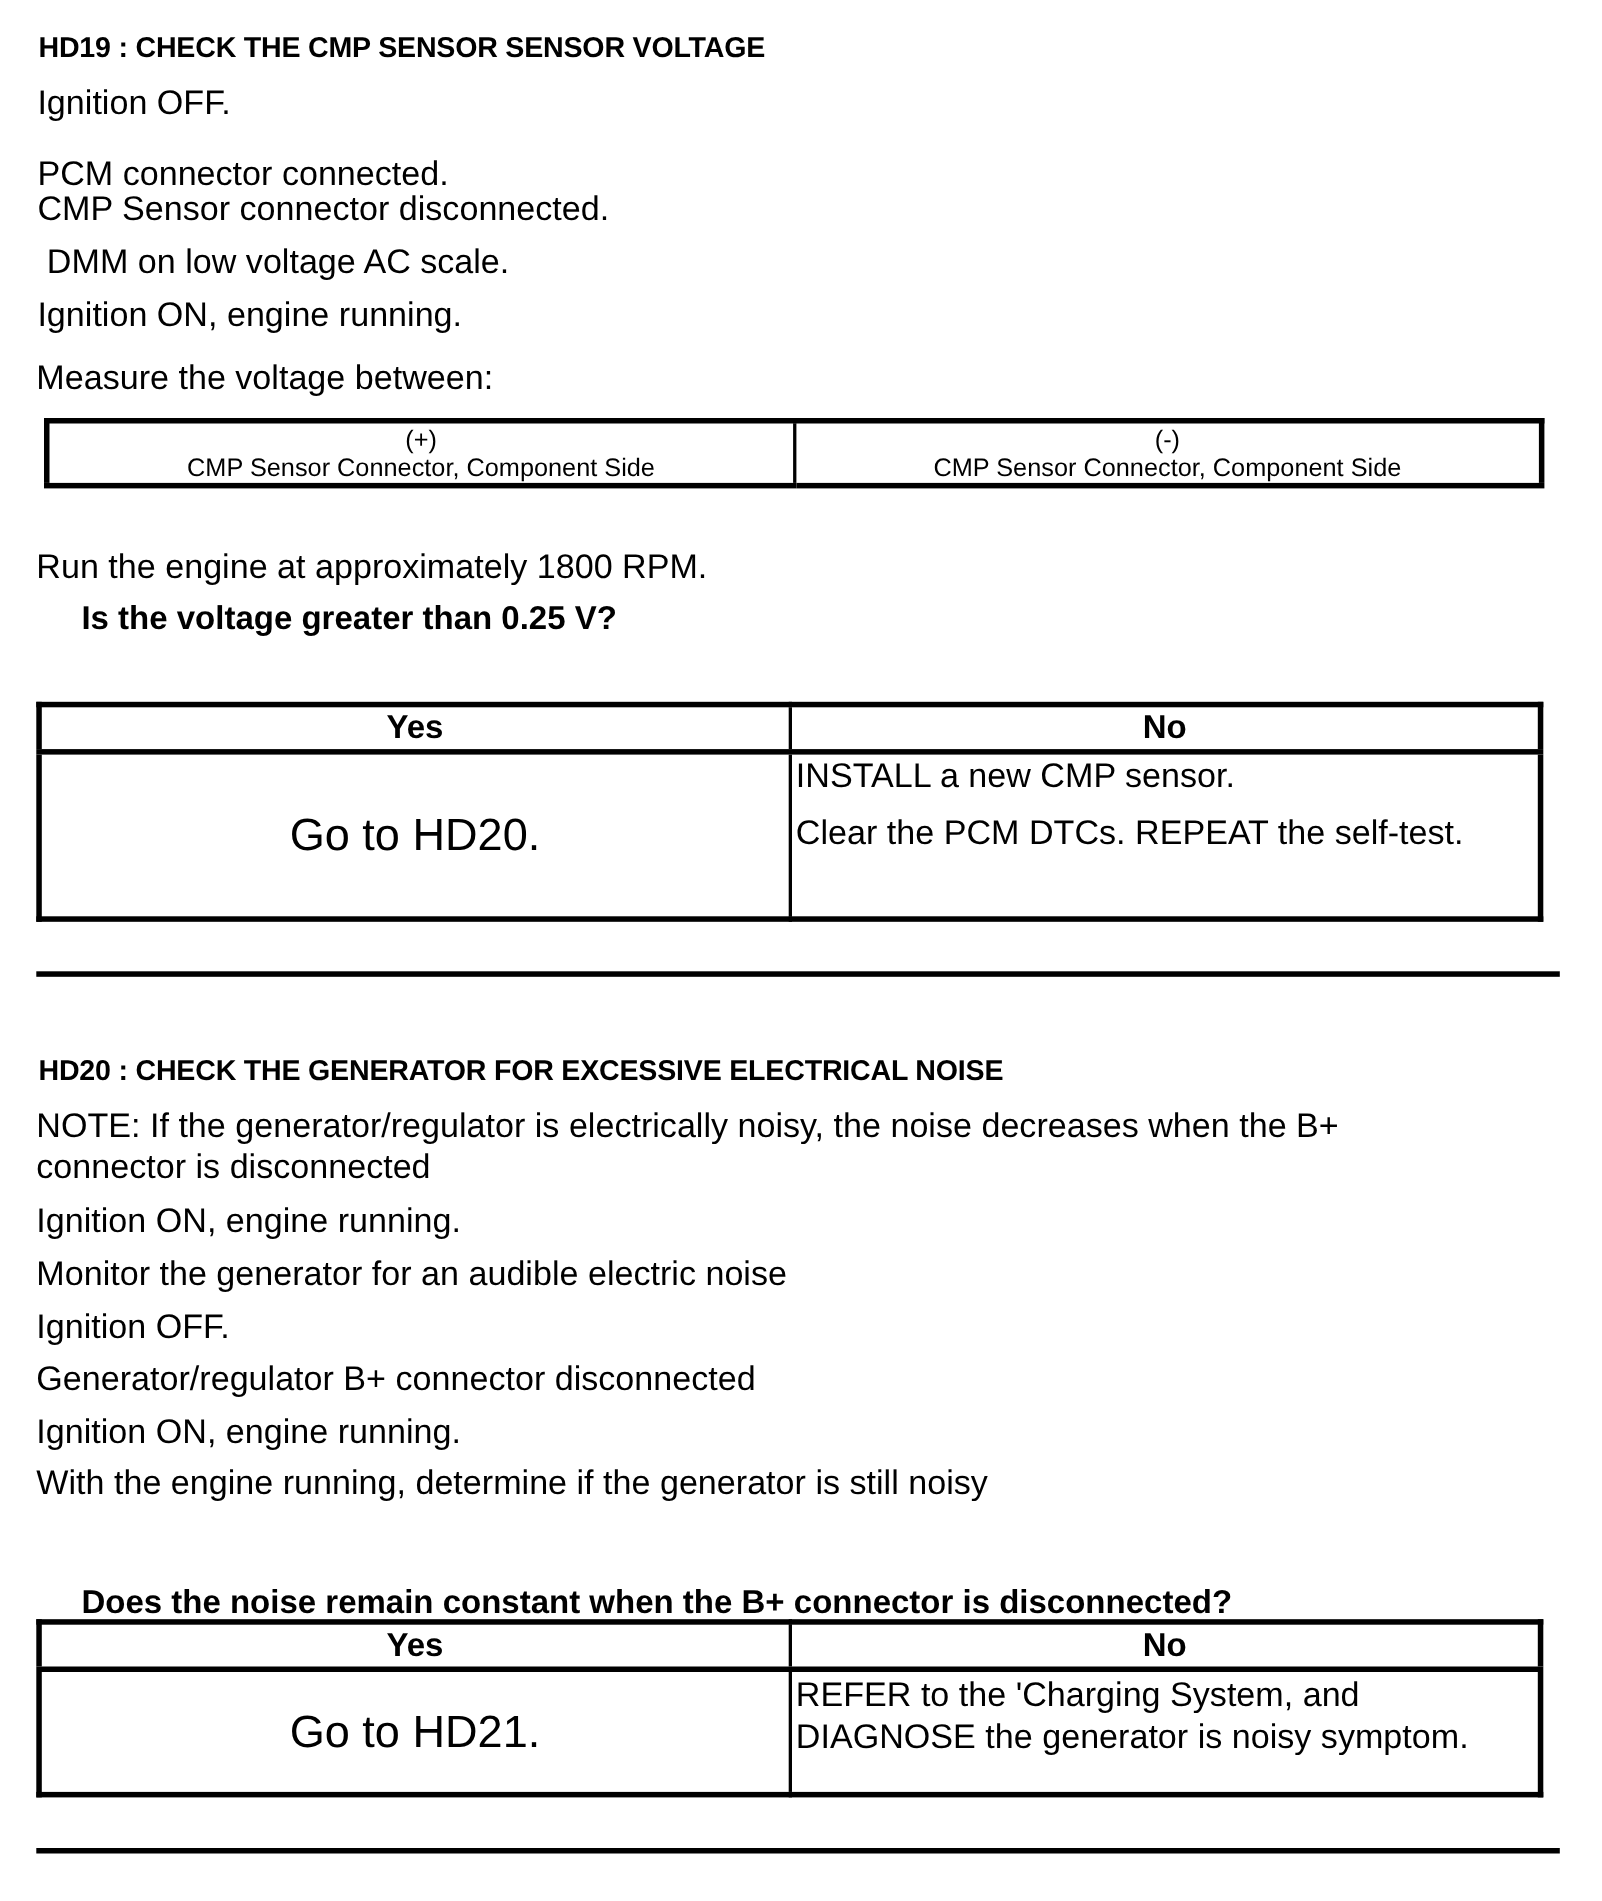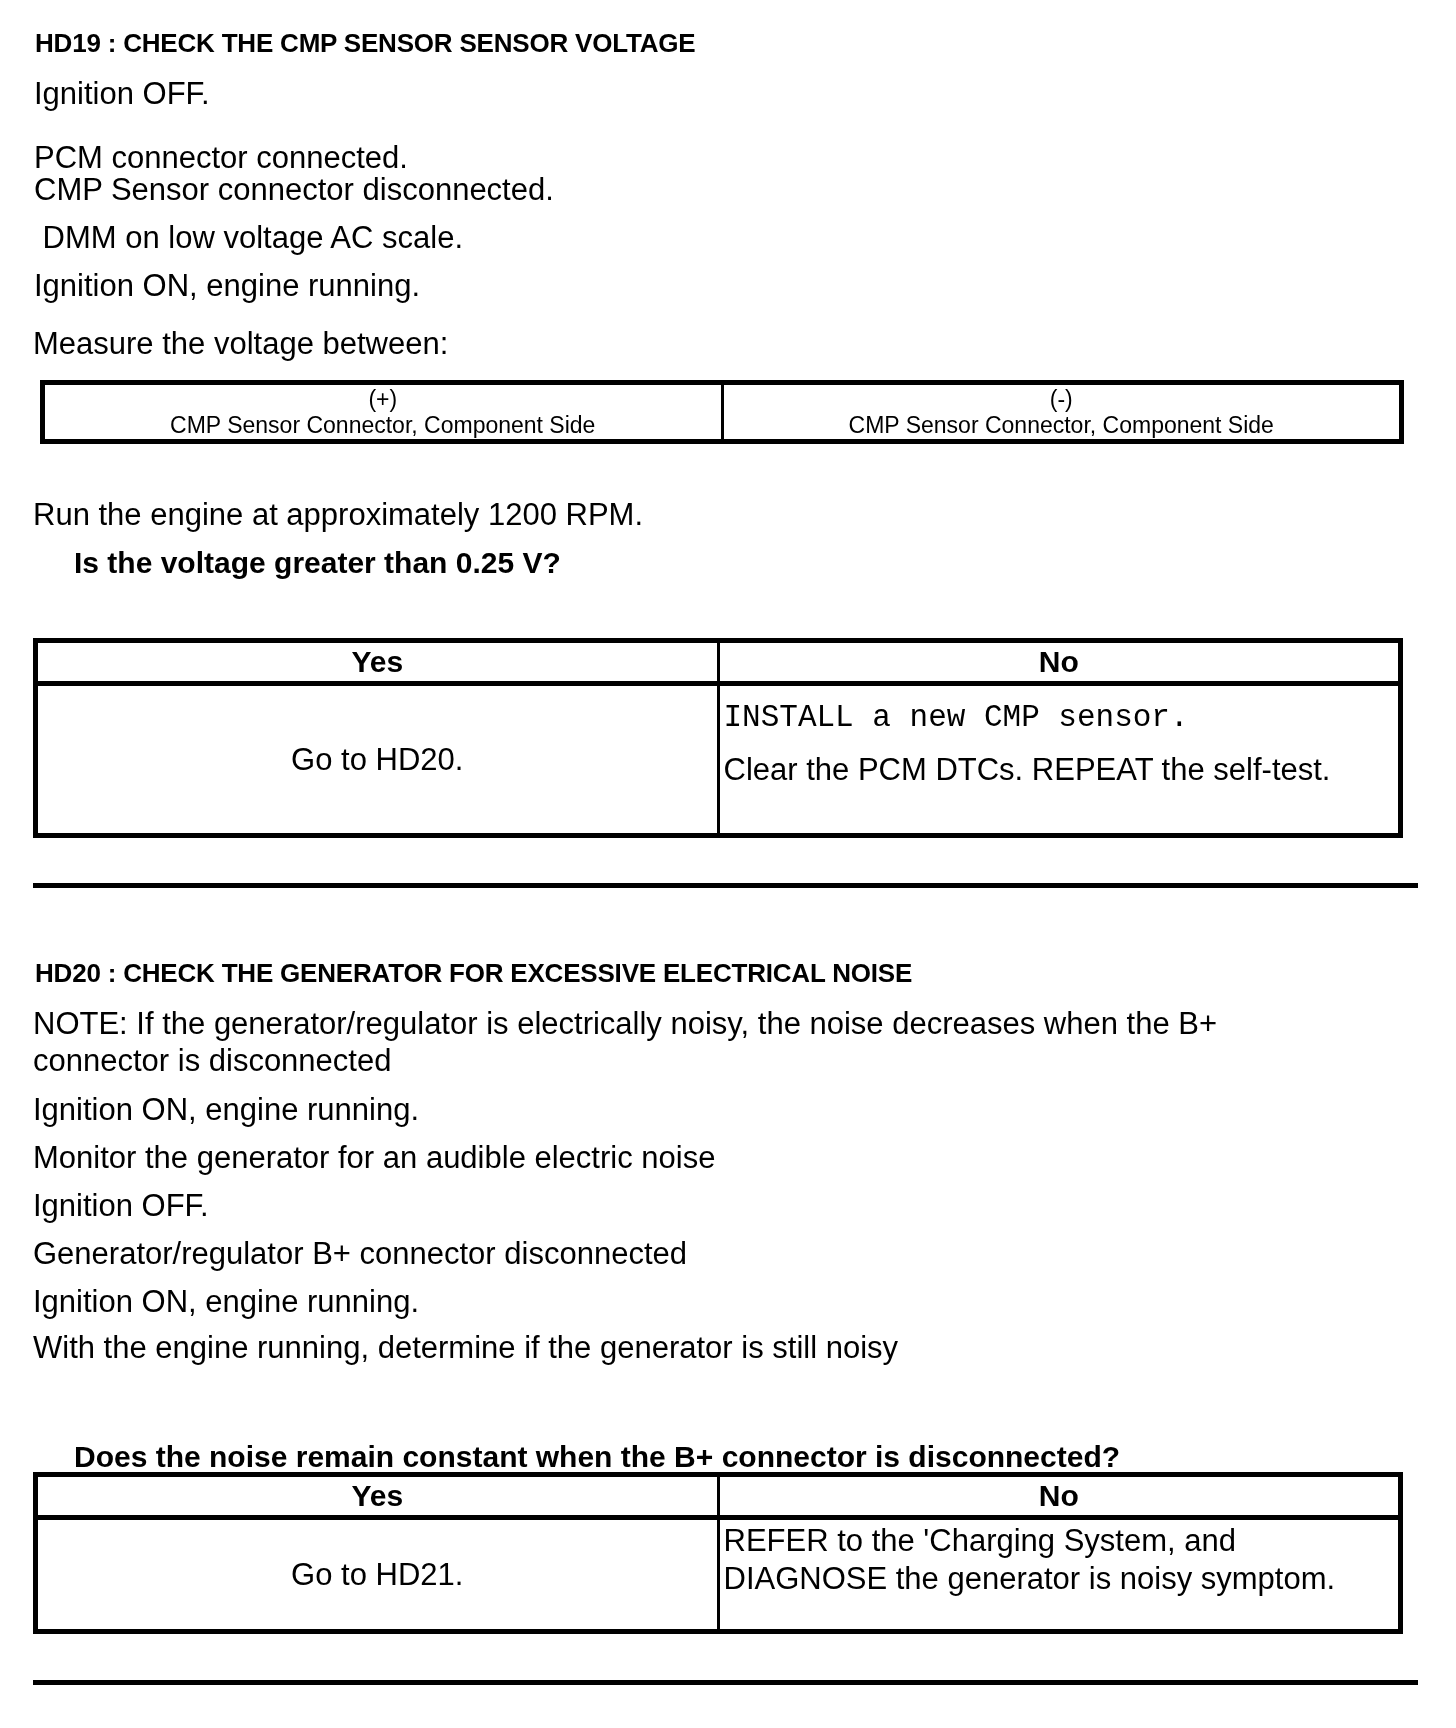--- a/index.html
+++ b/index.html
@@ -58,21 +58,21 @@
     table.yn tr.hdr td {
       height: 38px;
       text-align: center;
       font-weight: bold;
       font-size: 30px;
       border-bottom-width: 5px;
       vertical-align: middle;
     }
     table.yn td.yes-cell {
       text-align: center;
-      font-size: 31px;
+      font-size: 41px;
       vertical-align: middle;
     }
     table.yn td.no-cell {
       vertical-align: top;
       font-size: 31px;
       padding-left: 4px;
     }
     .divider {
       position: absolute;
       height: 5px;
@@ -105,37 +105,37 @@
       <div>CMP Sensor Connector, Component Side</div>
     </td>
     <td>
       <div>(-)</div>
       <div>CMP Sensor Connector, Component Side</div>
     </td>
   </tr>
 </tbody>
   </table>
 
-<div class="abs line" style="left:33px; top:497px;">Run the engine at approximately 1200 RPM.</div>
+<div class="abs line" style="left:33px; top:497px;">Run the engine at approximately 1800 RPM.</div>
 <div class="abs question" style="left:33px; top:546px;">Is the voltage greater than 0.25 V?</div>
 
 <table class="grid yn" style="left:33px; top:638px; width:1370px; height:200px;">
   <colgroup>
       <col style="width:50%">
       <col style="width:50%">
     </colgroup>
   <tbody>
       <tr class="hdr">
     <td>Yes</td>
     <td>No</td>
   </tr>
   <tr>
     <td class="yes-cell">Go to HD20.</td>
     <td class="no-cell">
-      <div class="no-line" style="margin-top:15px; line-height:34px;font-family:Liberation Mono, monospace;">INSTALL a new CMP sensor.</div>
+      <div class="no-line" style="margin-top:2px; line-height:34px;">INSTALL a new CMP sensor.</div>
       <div class="no-line" style="margin-top:18px; line-height:34px;">Clear the PCM DTCs. REPEAT the self-test.</div>
     </td>
   </tr>
 </tbody>
   </table>
 
 <div class="divider" style="left:33px; top:883px; width:1385px;"></div>
 
 <div class="abs heading" style="left:35px; top:958px;">HD20 : CHECK THE GENERATOR FOR EXCESSIVE ELECTRICAL NOISE</div>
 

